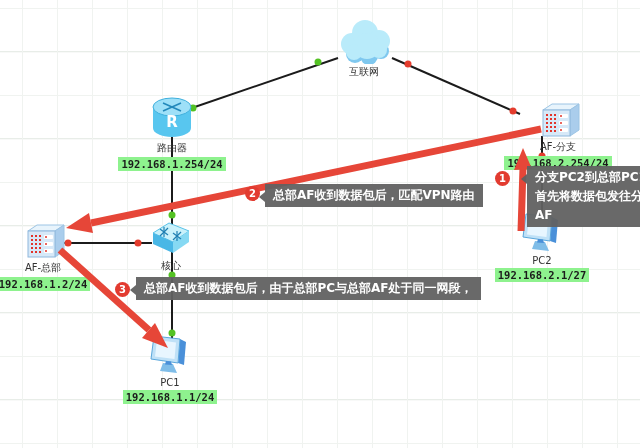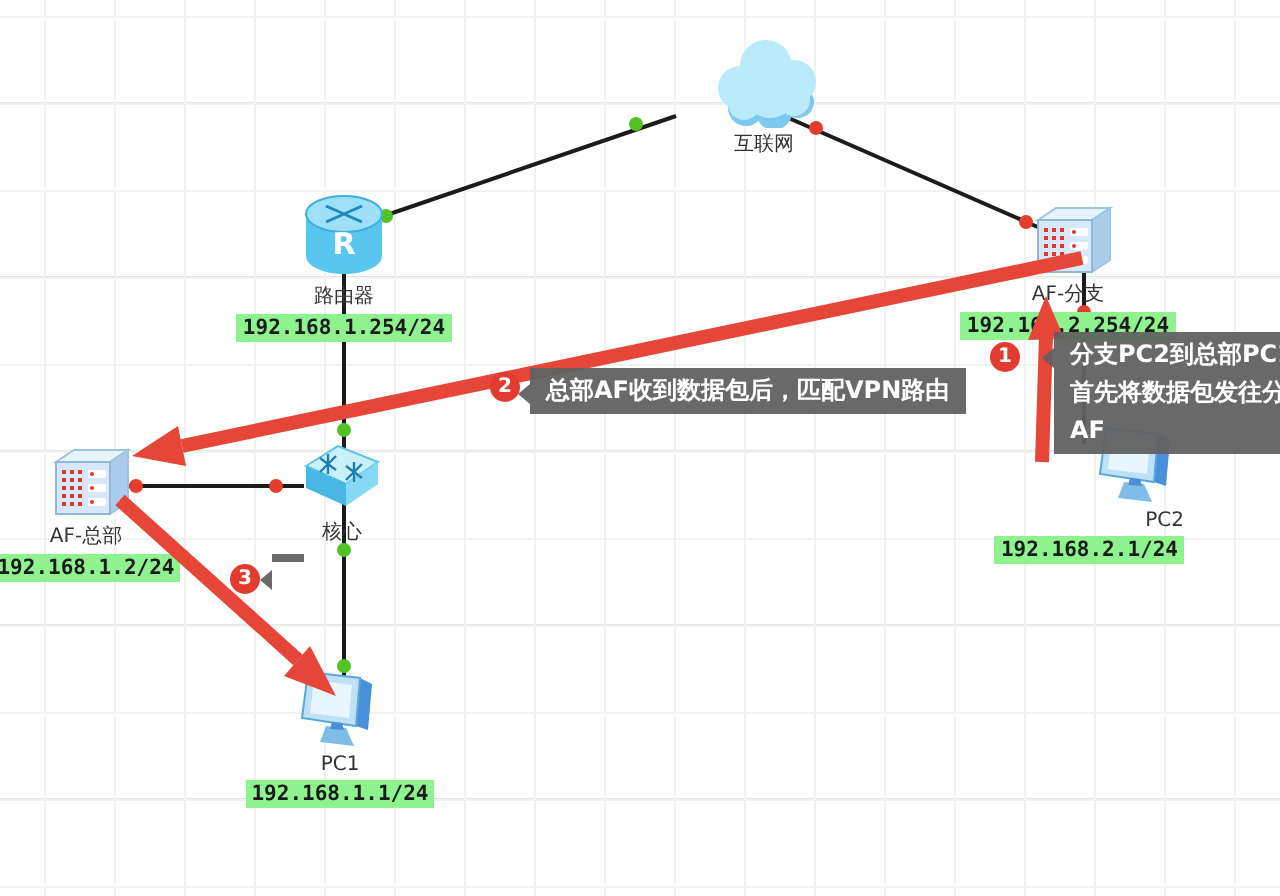--- a/index.html
+++ b/index.html
@@ -62,21 +62,21 @@
       <circle cx="513" cy="111" r="3.5" fill="#e43c2d"></circle>
       <circle cx="172" cy="215" r="3.5" fill="#53c223"></circle>
       <circle cx="68" cy="243" r="3.5" fill="#e43c2d"></circle>
       <circle cx="138" cy="243" r="3.5" fill="#e43c2d"></circle>
       <circle cx="172" cy="275" r="3.5" fill="#53c223"></circle>
       <circle cx="172" cy="333" r="3.5" fill="#53c223"></circle>
       <circle cx="542" cy="156" r="3.5" fill="#e43c2d"></circle>
     </g>
   </svg>
 
-  <div class="node" style="left:332px;top:16px;">
+  <div class="node" style="left:314px;top:16px;">
     <svg width="64" height="48" viewBox="0 0 64 48">
       <g fill="#7fc8ef">
         <circle cx="23" cy="38" r="9"></circle>
           <circle cx="37" cy="40" r="9"></circle>
           <circle cx="49" cy="35" r="8"></circle>
       </g>
       <g fill="#b9ebfa">
         <circle cx="20" cy="28" r="11"></circle>
           <circle cx="33" cy="17" r="13"></circle>
           <circle cx="47" cy="25" r="11"></circle>
@@ -95,21 +95,21 @@
       <g stroke="#2288bb" stroke-width="1.5">
         <line x1="13" y1="9" x2="31" y2="17"></line>
         <line x1="31" y1="9" x2="13" y2="17"></line>
       </g>
       <text x="22" y="33" font-size="15" font-weight="bold" fill="#ffffff" text-anchor="middle">R</text>
     </svg>
     <div class="nlabel">路由器</div>
     <div class="ip">192.168.1.254/24</div>
   </div>
 
-  <div class="node" style="left:484px;top:101px;">
+  <div class="node" style="left:508px;top:101px;">
     <svg width="46" height="38" viewBox="0 0 46 38">
       <polygon points="8,9 17,3 44,3 35,9" fill="#e8f4fc" stroke="#9cc4e4" stroke-width="1"></polygon>
       <polygon points="35,9 44,3 44,29 35,35" fill="#aacdec" stroke="#9cc4e4" stroke-width="1"></polygon>
       <rect x="8" y="9" width="27" height="26" fill="#d7e9f8" stroke="#8fb8dc" stroke-width="1"></rect>
       <g fill="#e2342b">
         <rect x="11" y="13" width="2" height="2"></rect>
           <rect x="15" y="13" width="2" height="2"></rect>
           <rect x="19" y="13" width="2" height="2"></rect>
         <rect x="11" y="17" width="2" height="2"></rect>
           <rect x="15" y="17" width="2" height="2"></rect>
@@ -194,30 +194,30 @@
       <polygon points="33,7 39,10 37,33 31,31" fill="#4a90d9"></polygon>
       <polygon points="7,4 33,7 31,31 4,27" fill="#bfe1f7" stroke="#5aa7dc" stroke-width="1"></polygon>
       <polygon points="10,8 29,10.5 27.5,27 8,24.5" fill="#e8f6ff"></polygon>
       <polygon points="16,31 26,32 30,41 13,39" fill="#7fbde8"></polygon>
       <polygon points="19,29 24,29.5 25,33 18,32.5" fill="#4a90d9"></polygon>
     </svg>
     <div class="nlabel">PC1</div>
     <div class="ip">192.168.1.1/24</div>
   </div>
 
-  <div class="node" style="left:492px;top:210px;align-items:flex-end;">
+  <div class="node" style="left:492px;top:210px;">
     <svg width="46" height="44" viewBox="0 0 46 44">
       <polygon points="33,7 39,10 37,33 31,31" fill="#4a90d9"></polygon>
       <polygon points="7,4 33,7 31,31 4,27" fill="#bfe1f7" stroke="#5aa7dc" stroke-width="1"></polygon>
       <polygon points="10,8 29,10.5 27.5,27 8,24.5" fill="#e8f6ff"></polygon>
       <polygon points="16,31 26,32 30,41 13,39" fill="#7fbde8"></polygon>
       <polygon points="19,29 24,29.5 25,33 18,32.5" fill="#4a90d9"></polygon>
     </svg>
     <div class="nlabel">PC2</div>
-    <div class="ip">192.168.2.1/24</div>
+    <div class="ip">192.168.2.1/27</div>
   </div>
 
   <svg class="layer arrows-layer" width="640" height="448">
     <g stroke="#e64638" fill="#e64638">
       <line x1="521" y1="231" x2="523" y2="168" stroke-width="7"></line>
       <polygon points="523,148 514,170 532,169" stroke="none"></polygon>
       <line x1="541" y1="129" x2="91" y2="223" stroke-width="7"></line>
       <polygon points="66,228 93,233 89,213" stroke="none"></polygon>
       <line x1="60" y1="250" x2="149" y2="330" stroke-width="7"></line>
       <polygon points="168,348 142,338 155,323" stroke="none"></polygon>
@@ -239,15 +239,16 @@
     <span class="line">分支PC2到总部PC1，</span>
     <span class="line">首先将数据包发往分支</span>
     <span class="line">AF</span>
   </div>
   <div class="note" style="left:265px;top:184px;">
     <div class="tip-pointer"></div>
     <span class="line">总部AF收到数据包后，匹配VPN路由</span>
   </div>
   <div class="note" style="left:136px;top:277px;">
     <div class="tip-pointer"></div>
+    <span class="line">总部AF收到数据包后，由于总部PC与总部AF处于同一网段，</span>
   </div>
 
 </div>
 
 </body></html>

